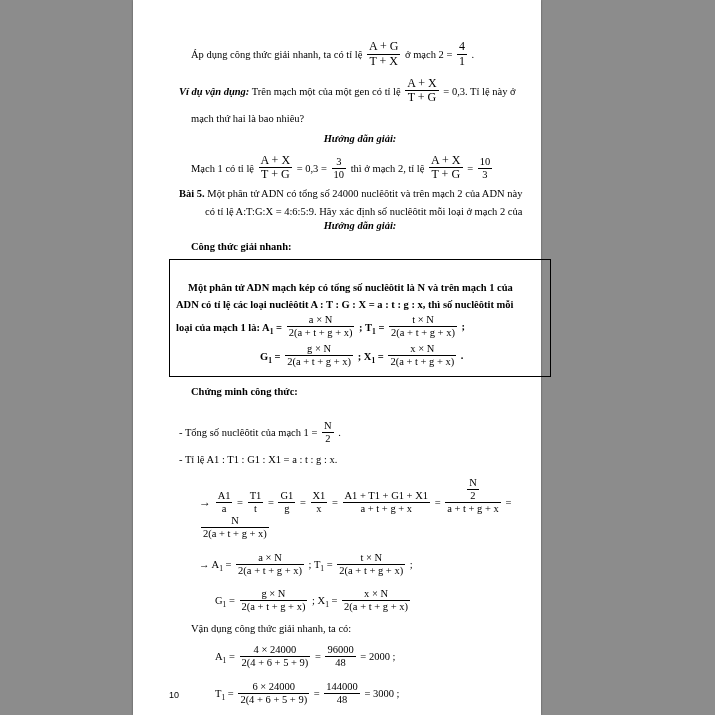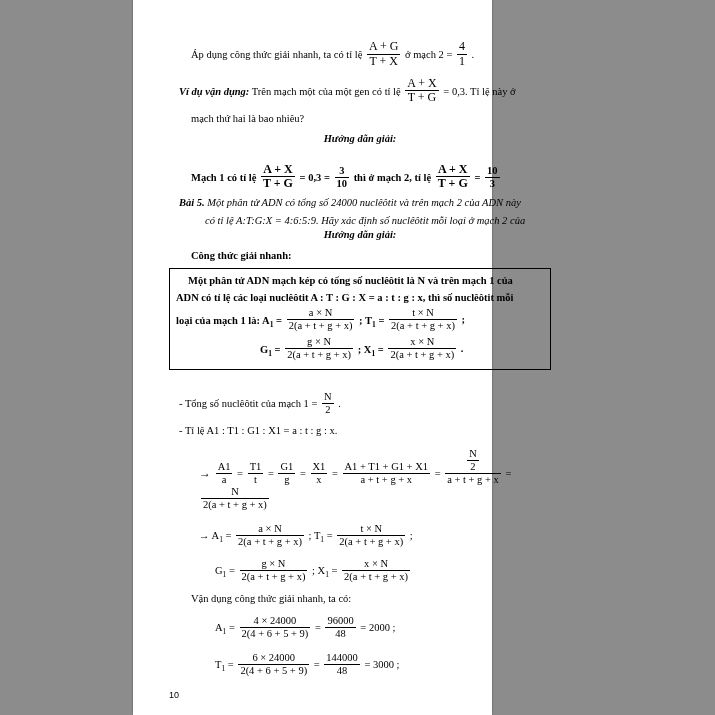--- a/index.html
+++ b/index.html
@@ -5,21 +5,21 @@
   html,body{margin:0;padding:0;}
   body{
     width:715px;height:715px;
     background:#8c8c8c;
     font-family:"Liberation Serif", serif;
     overflow:hidden;
   }
   .page{
     position:absolute;
     left:133px;top:0;
-    width:359px;height:715px;
+    width:408px;height:715px;
     background:#ffffff;
     box-shadow:0 0 2px rgba(0,0,0,.4);
   }
   .content{
     position:absolute;
     left:36px;top:40px;
     width:382px;
     font-size:10.5px;
     line-height:1.45;
     color:#000;
@@ -37,32 +37,32 @@
     text-align:center;
     line-height:1.15;
     margin:0 2px;
   }
   .frac .num{display:block;padding:0 2px;}
   .frac .den{display:block;border-top:1px solid #000;padding:0 2px;}
   .bigfrac{font-size:12px;}
   sub{font-size:.72em;}
   .box{
     border:1.2px solid #000;
-    padding:4px 6px 5px 6px;
+    padding:20px 6px 5px 6px;
     margin:4px 0 7px 0;
   }
   .box p{margin:0 0 2px 0;}
   .arrow{font-size:12px;}
   .pno{
     position:absolute;
     left:36px;top:690px;
     font-size:9px;
     font-family:"Liberation Sans", sans-serif;
   }
-  .tight{line-height:1.2;font-style:italic;}
+  .tight{line-height:1.2;}
   .eqblk{ padding-left:30px; }
   .eqblk2{ padding-left:46px; }
 </style>
 </head>
 <body>
 
 <div class="page">
   <div class="content">
 
     <p class="ind">
@@ -90,21 +90,21 @@
     </p>
     <p class="ind" style="margin-top:6px;">
       <span>mạch thứ hai là bao nhiêu?</span>
     </p>
 
     <p class="center" style="margin-top:4px;">
       <b><i><span>Hướng dẫn giải:</span></i></b>
     </p>
 
 
-    <p class="ind" style="margin-top:16px;font-weight:bold;">
+    <p class="ind" style="margin-top:7px;">
       <span>Mạch 1 có tỉ lệ</span>
       <span class="frac bigfrac">
         <span class="num">A + X</span>
         <span class="den">T + G</span>
       </span>
       <span>= 0,3 =</span>
       <span class="frac">
         <span class="num">3</span>
         <span class="den">10</span>
       </span>
@@ -168,20 +168,23 @@
         <b><span>;  X</span><sub>1</sub>
         <span>=</span></b>
         <span class="frac">
           <span class="num">x × N</span>
           <span class="den">2(a + t + g + x)</span>
         </span>
         <b><span>.</span></b>
       </p>
     </div>
 
+    <p class="ind">
+      <b><span>Chứng minh công thức:</span></b>
+    </p>
 
     <p class="ind2" style="margin-top:21px;">
       <span>- Tổng số nuclêôtit của mạch 1 =</span>
       <span class="frac">
         <span class="num">N</span>
         <span class="den">2</span>
       </span>
       <span>.</span>
     </p>
 

